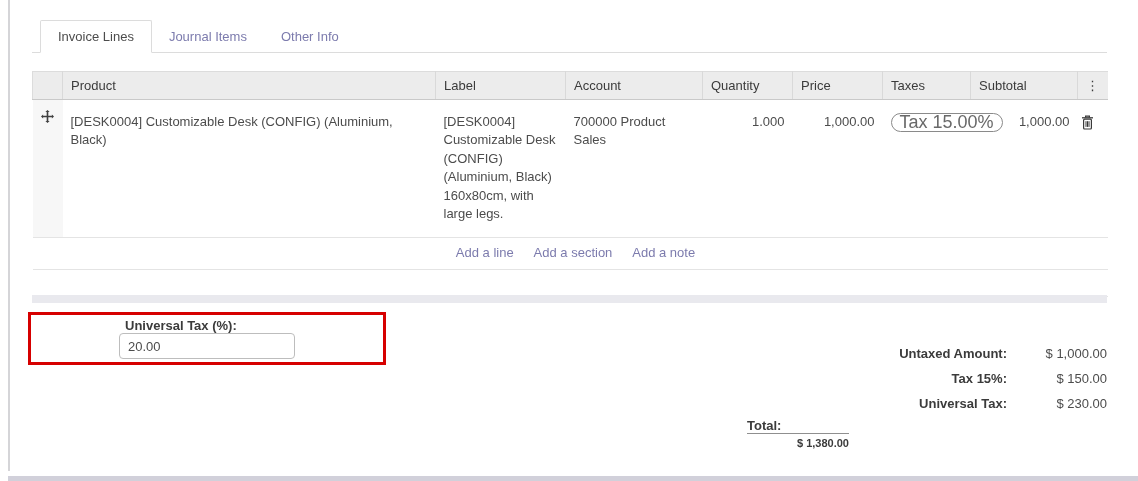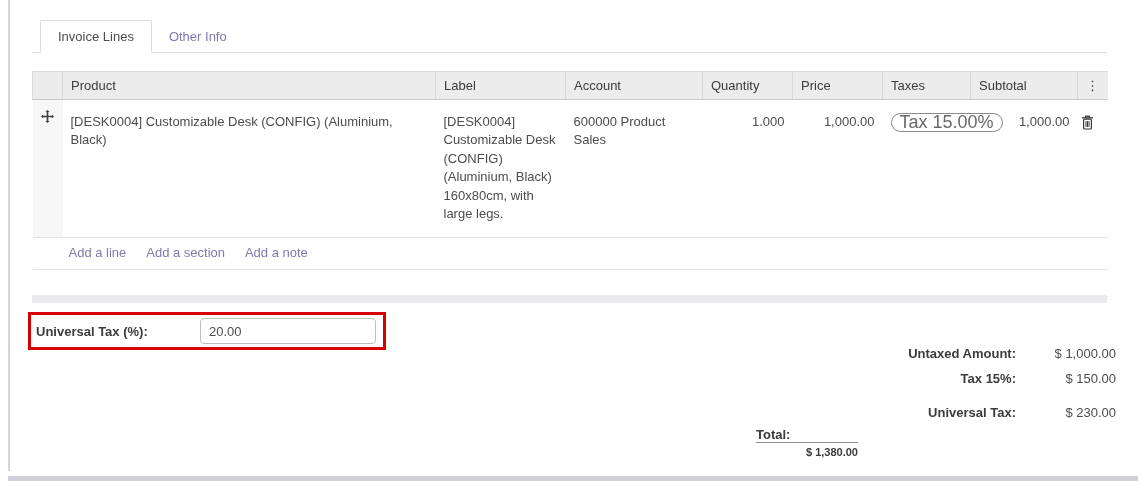--- a/index.html
+++ b/index.html
@@ -32,53 +32,54 @@
     border-right:1px solid #d9d9d9; border-left:1px solid #d9d9d9;
     white-space:nowrap; overflow:hidden;
   }
   .grid th:first-child { border-left:1px solid #dcdcdc; }
   .grid th:last-child { border-right:none; }
   .grid td { padding:13px 8px; vertical-align:top; border-bottom:1px solid #e4e4e4; line-height:1.42; }
   .grid td.handle-cell { background:#f7f7f7; text-align:center; padding-top:7px; cursor:move; }
   .num { text-align:right; }
   .pill { display:inline-block; border:1px solid #8a8a8a; border-radius:11px;
           padding:0 8px; font-size:18px; color:#696969; line-height:17px; white-space:nowrap; }
-  tr.actions-row td { padding:6px 8px 7px 36px; }
+  tr.actions-row td { padding:6px 8px 7px 36px;text-align:center; }
   tr.actions-row a { color:#7c7bad; text-decoration:none; margin-right:17px; }
   tr.empty-row td { height:24px; }
   .trash-cell { padding-left:3px !important; }
   .more-col { text-align:center; color:#4a4a4a; font-weight:bold; cursor:pointer; }
 
   .hbar { left:32px; right:31px; top:295px; height:8px; background:#e9e9ee; }
 
   
   .utax { left:28px; top:312px; width:358px; border:3px solid #d60000;
-          display:flex; align-items:center; padding:3px 5px; background:#fff; }
+          display:flex; align-items:center; padding:3px 5px; background:#fff;flex-direction:column; }
   .utax .lbl { font-weight:bold; color:#3b3b3b; width:164px; }
   .utax input { width:176px; height:26px; border:1px solid #bdbdbd; border-radius:4px;
                 padding:0 8px; font:inherit; color:#4c4c4c; background:#fff; outline:none; }
 
   
-  .summary { right:22px; top:341px; width:360px; }
+  .summary { right:31px; top:341px; width:360px; }
   .srow { display:flex; justify-content:flex-end; align-items:baseline; padding:5px 0; }
   .srow .slabel { font-weight:bold; color:#3b3b3b; }
   .srow .sval { width:100px; text-align:right; color:#4c4c4c; }
-  .srow.gap { margin-top:9px; }
+  .srow.gap { }
   .srow.total { padding-top:2px;flex-direction:column; }
   .srow.total .sval { border-top:1px solid #8f8f8f; font-size:11px; font-weight:bold;
                       padding-top:3px; color:#3b3b3b; width:102px; }
   svg.icon { display:inline-block; vertical-align:middle; }
 </style>
 </head>
 <body>
 
 <div class="abs left-edge"></div>
 
 <div class="abs tabs">
   <div class="tab active">Invoice Lines</div>
+  <div class="tab">Journal Items</div>
   <div class="tab">Other Info</div>
 </div>
 
 <table class="grid">
   <colgroup>
     <col style="width:30px">
       <col style="width:373px">
       <col style="width:130px">
     <col style="width:137px">
       <col style="width:90px">
@@ -102,21 +103,21 @@
   </thead>
   <tbody>
     <tr>
       <td class="handle-cell">
         <svg class="icon" width="13" height="13" viewBox="0 0 16 16" fill="#3f3f3f">
           <path d="M8 0l2.6 2.6H9V7h4.4V5.4L16 8l-2.6 2.6V9H9v4.4h1.6L8 16l-2.6-2.6H7V9H2.6v1.6L0 8l2.6-2.6V7H7V2.6H5.4z"></path>
         </svg>
       </td>
       <td>[DESK0004] Customizable Desk (CONFIG) (Aluminium, Black)</td>
       <td>[DESK0004] Customizable Desk (CONFIG) (Aluminium, Black) 160x80cm, with large legs.</td>
-      <td>600000 Product Sales</td>
+      <td>700000 Product Sales</td>
       <td class="num">1.000</td>
       <td class="num">1,000.00</td>
       <td><span class="pill">Tax 15.00%</span></td>
       <td class="num">1,000.00</td>
       <td class="trash-cell">
         <svg class="icon" width="13" height="15" viewBox="0 0 13 15" fill="none" stroke="#3a3a3a">
           <line x1="1" y1="2.8" x2="12" y2="2.8" stroke-width="1.3"></line>
           <path d="M4.6 2.6V1.1h3.8v1.5" stroke-width="1.2"></path>
           <rect x="2.6" y="4.2" width="7.8" height="9.8" rx="1" stroke-width="1.2"></rect>
           <line x1="5" y1="6.2" x2="5" y2="11.9" stroke-width="1"></line>

